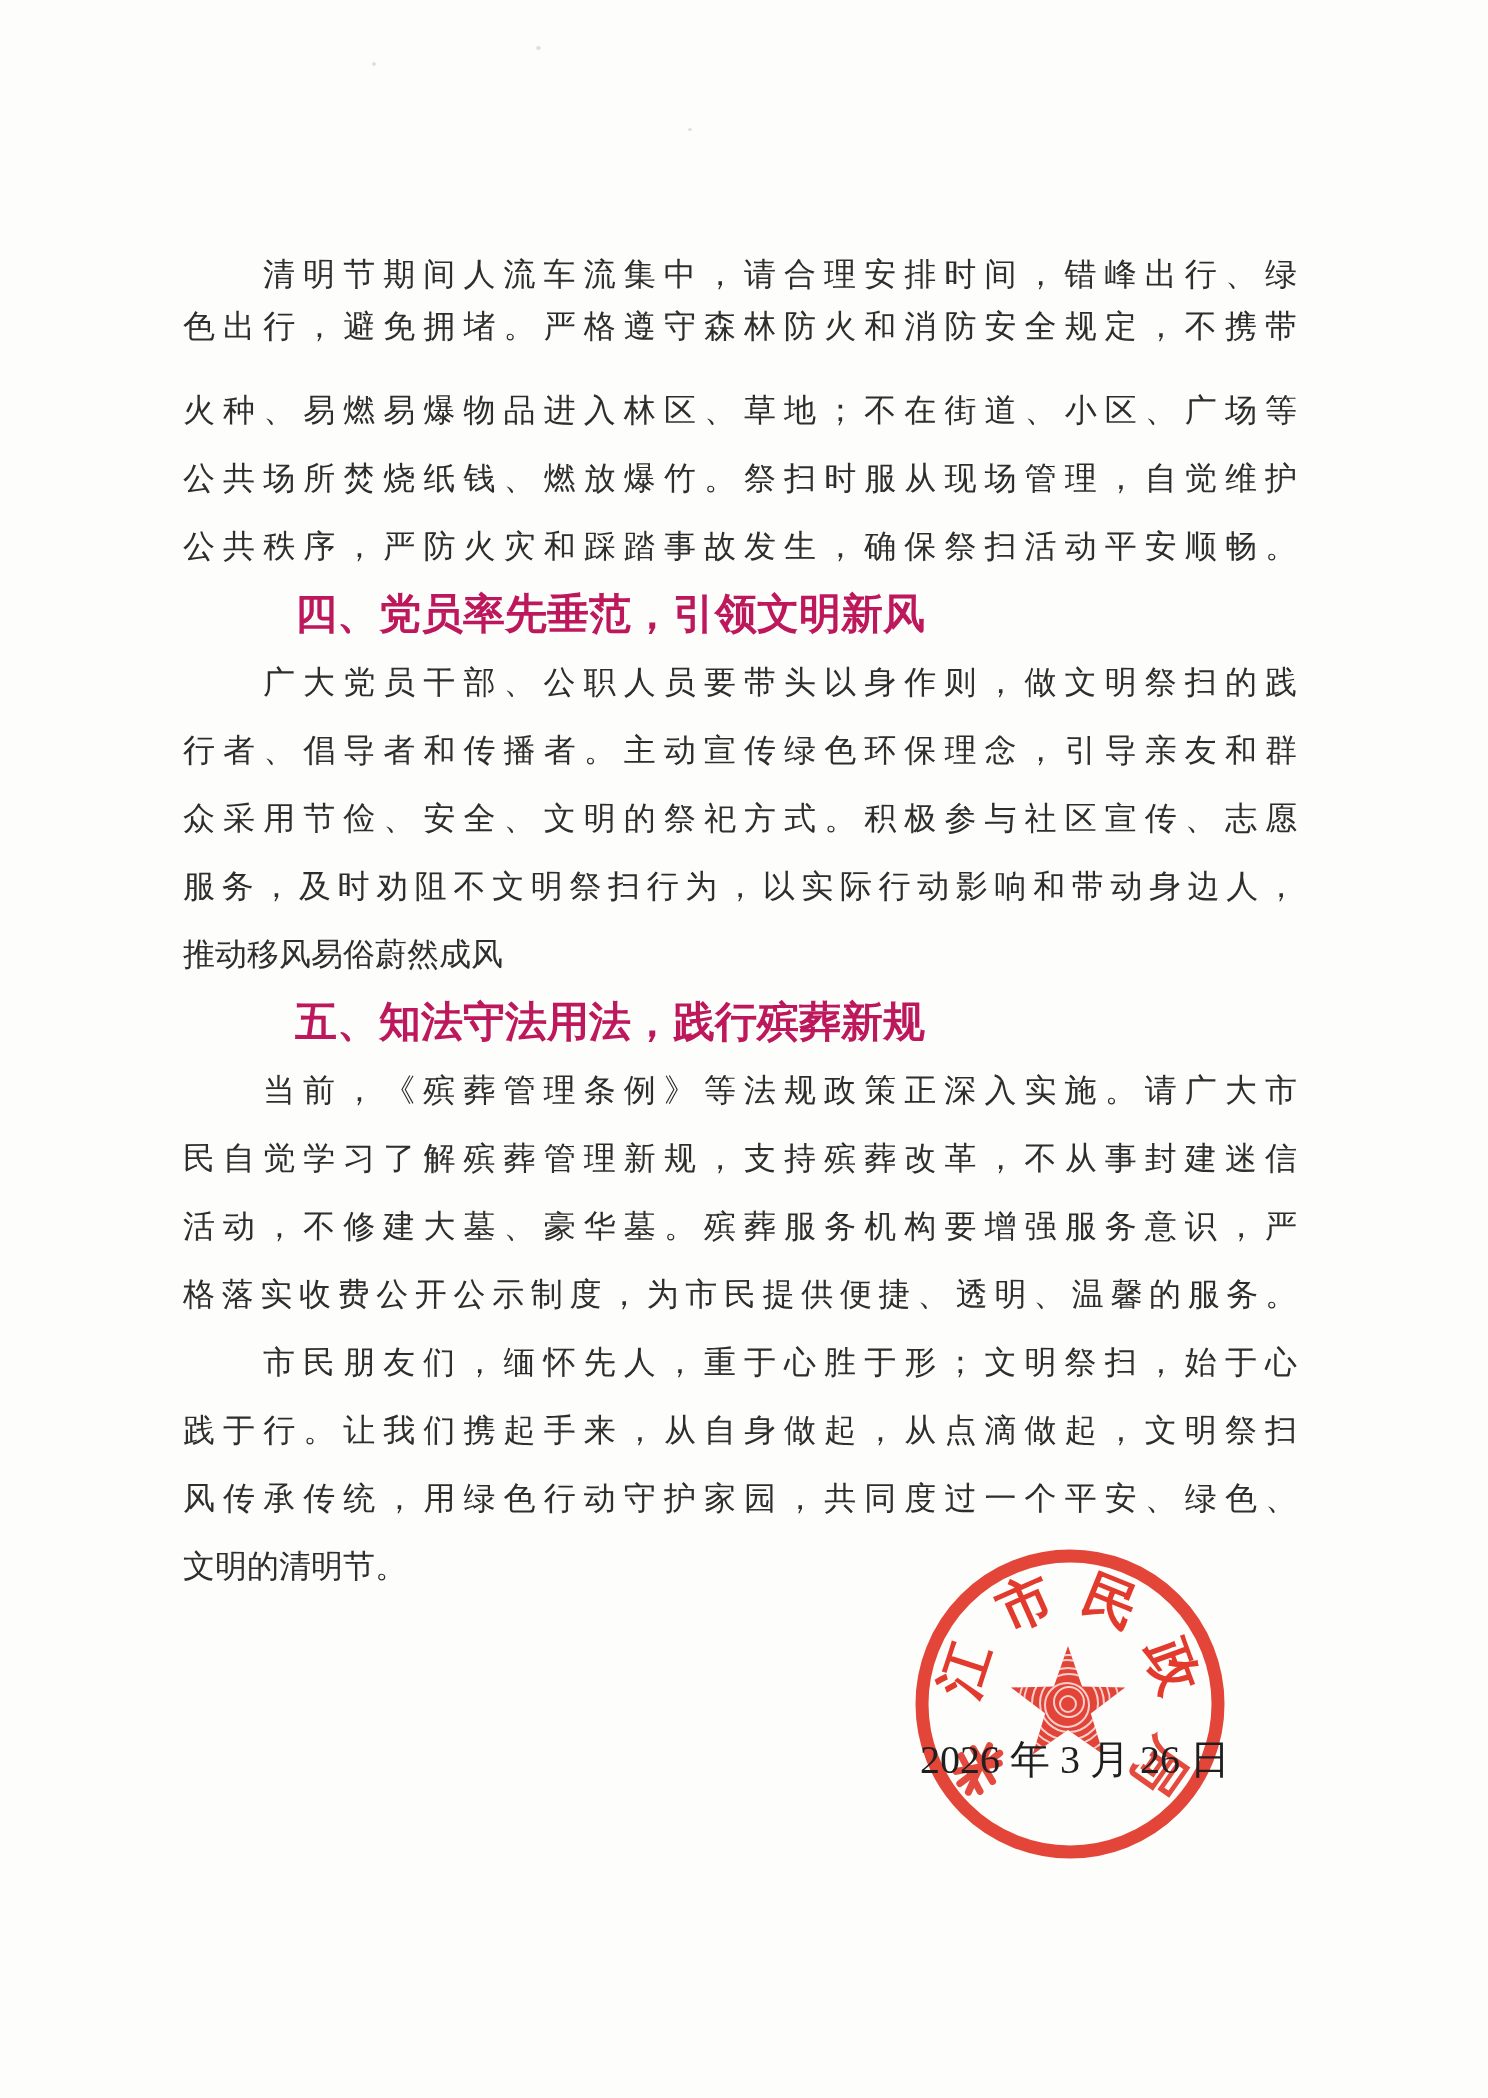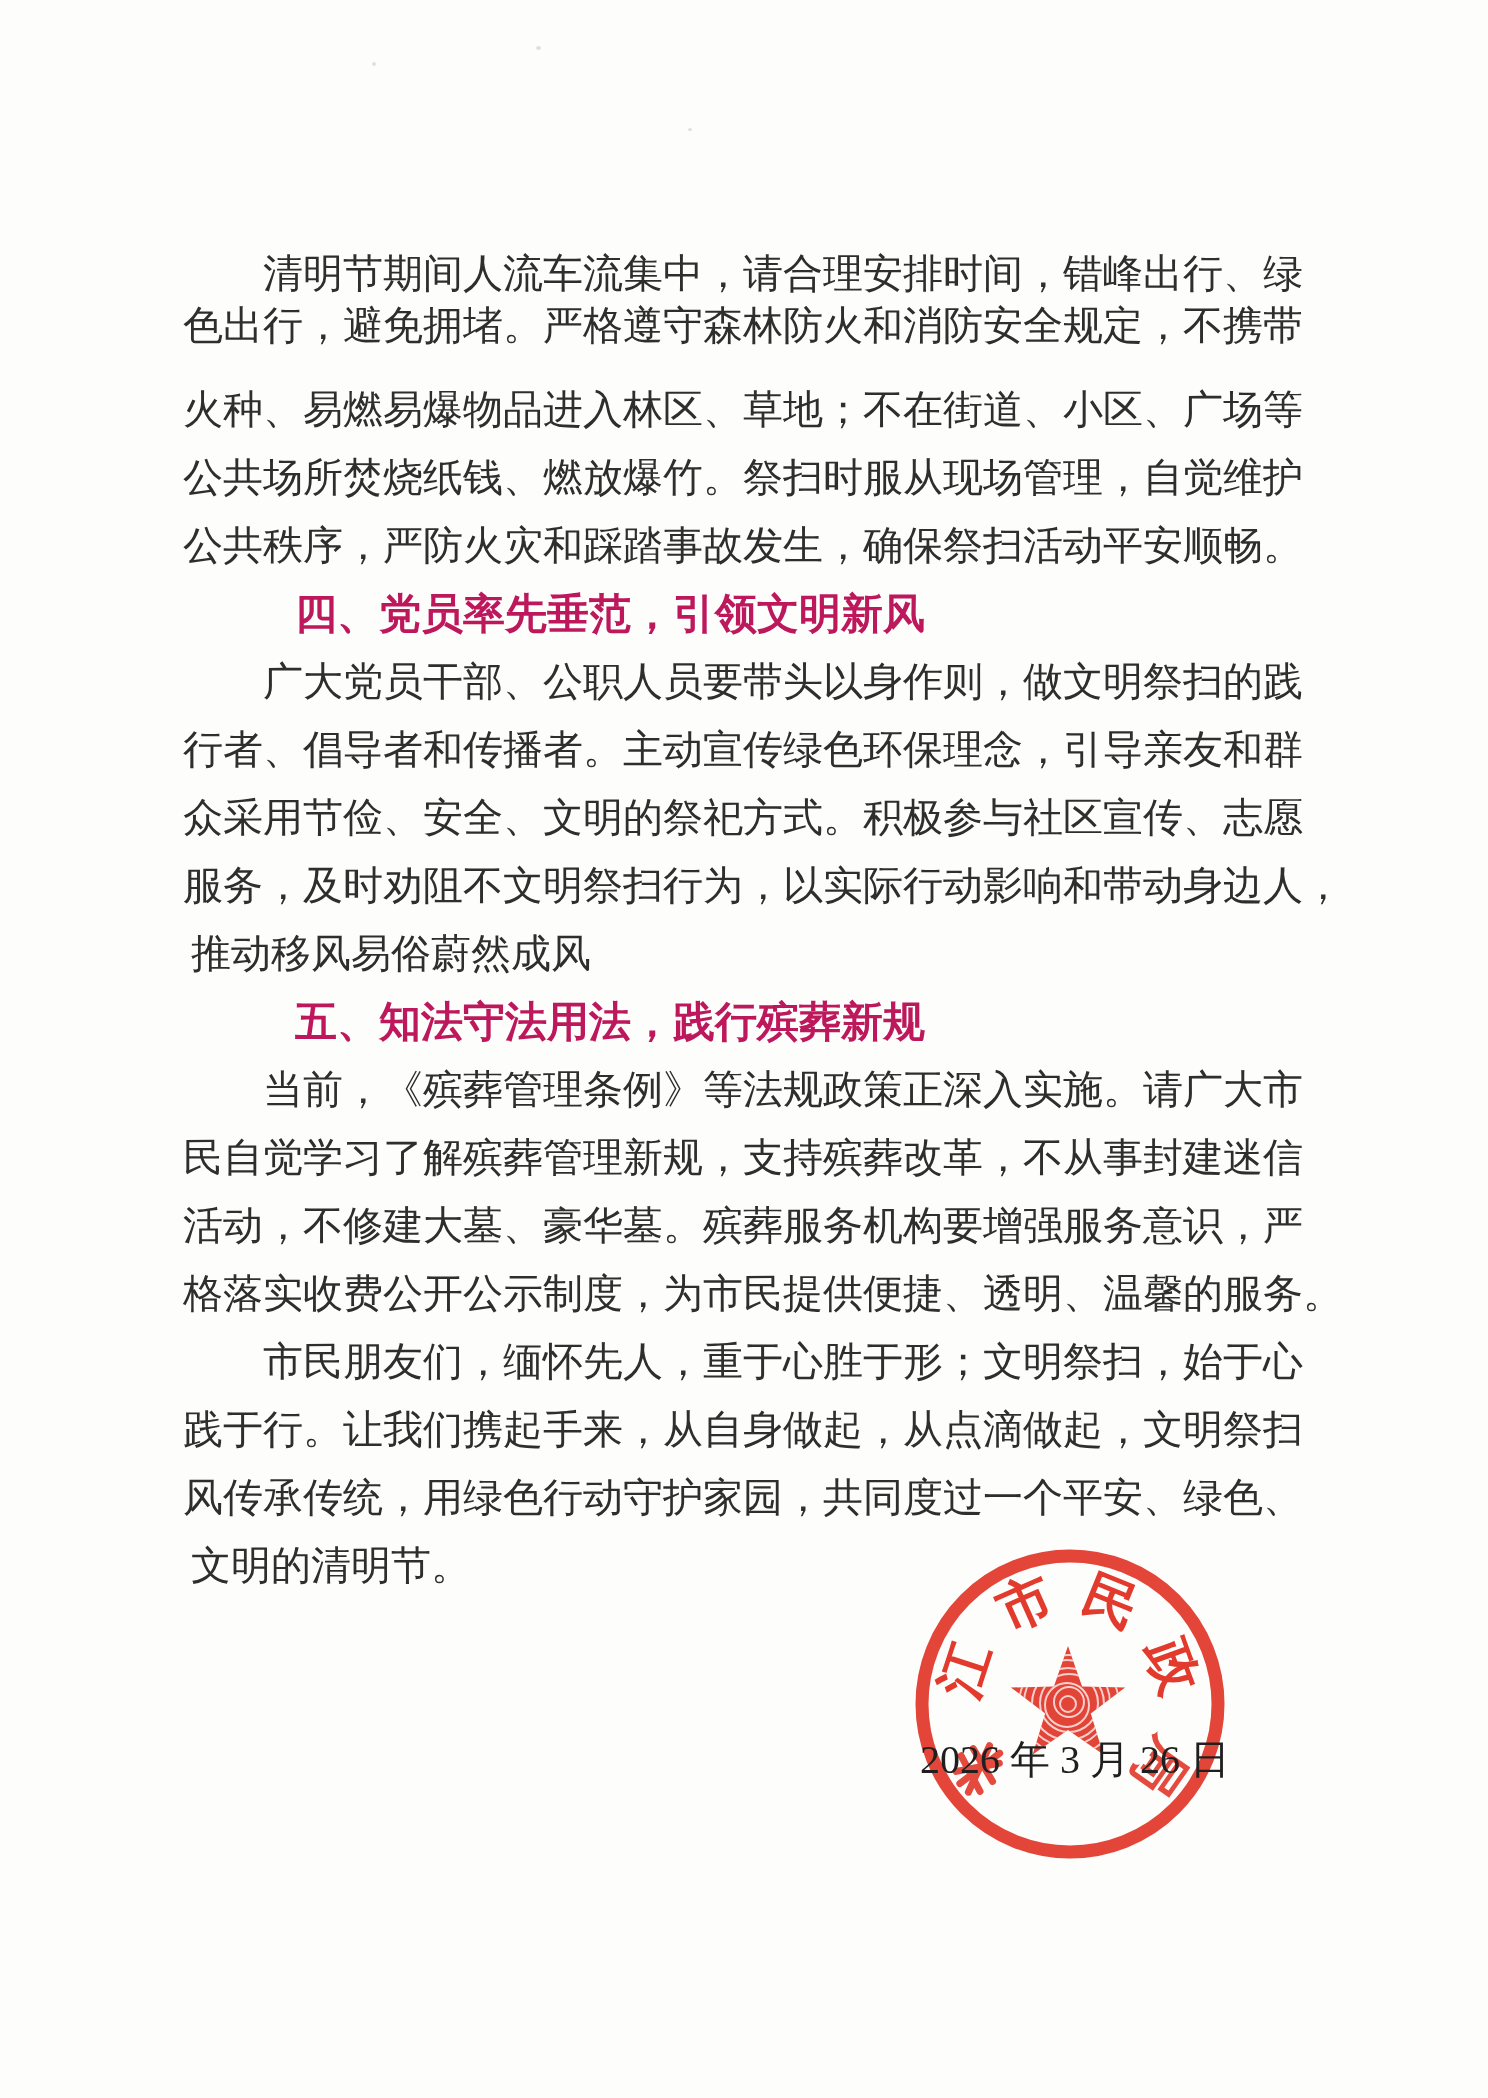--- a/index.html
+++ b/index.html
@@ -10,30 +10,30 @@
     overflow:hidden;
     font-family:"Liberation Serif", serif;
   }
   
   .bodyline{
     position:absolute;
     left:183px;
     width:1114px;
     height:68px;
     line-height:68px;
-    font-size:40px;
+    font-size:32px;
     color:#2e2e2e;
     letter-spacing:0px;
     white-space:nowrap;
     text-align:justify;
     text-align-last:justify;
     font-weight:400;
   }
   .bodyline.indent{ padding-left:80px; width:1034px; }
-  .bodyline.short{ text-align:left; text-align-last:left; white-space:normal;margin-left:8px; }
+  .bodyline.short{ text-align:left; text-align-last:left; white-space:normal; }
   .headingline{
     position:absolute;
     left:263px;
     height:68px;
     line-height:68px;
     font-size:42px;
     color:#be185d;
     font-weight:700;
     font-family:"Liberation Sans", sans-serif;
     white-space:nowrap;

